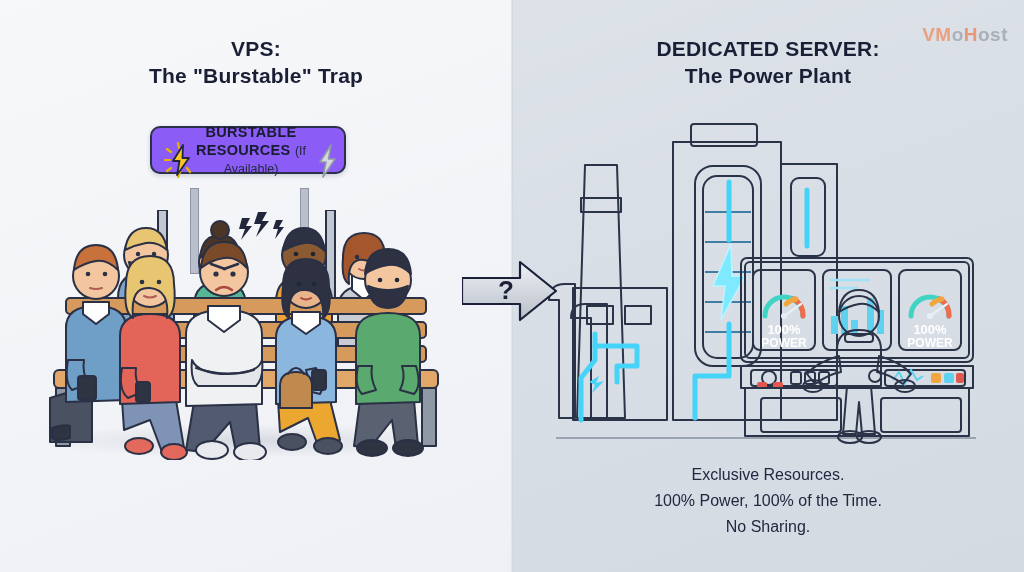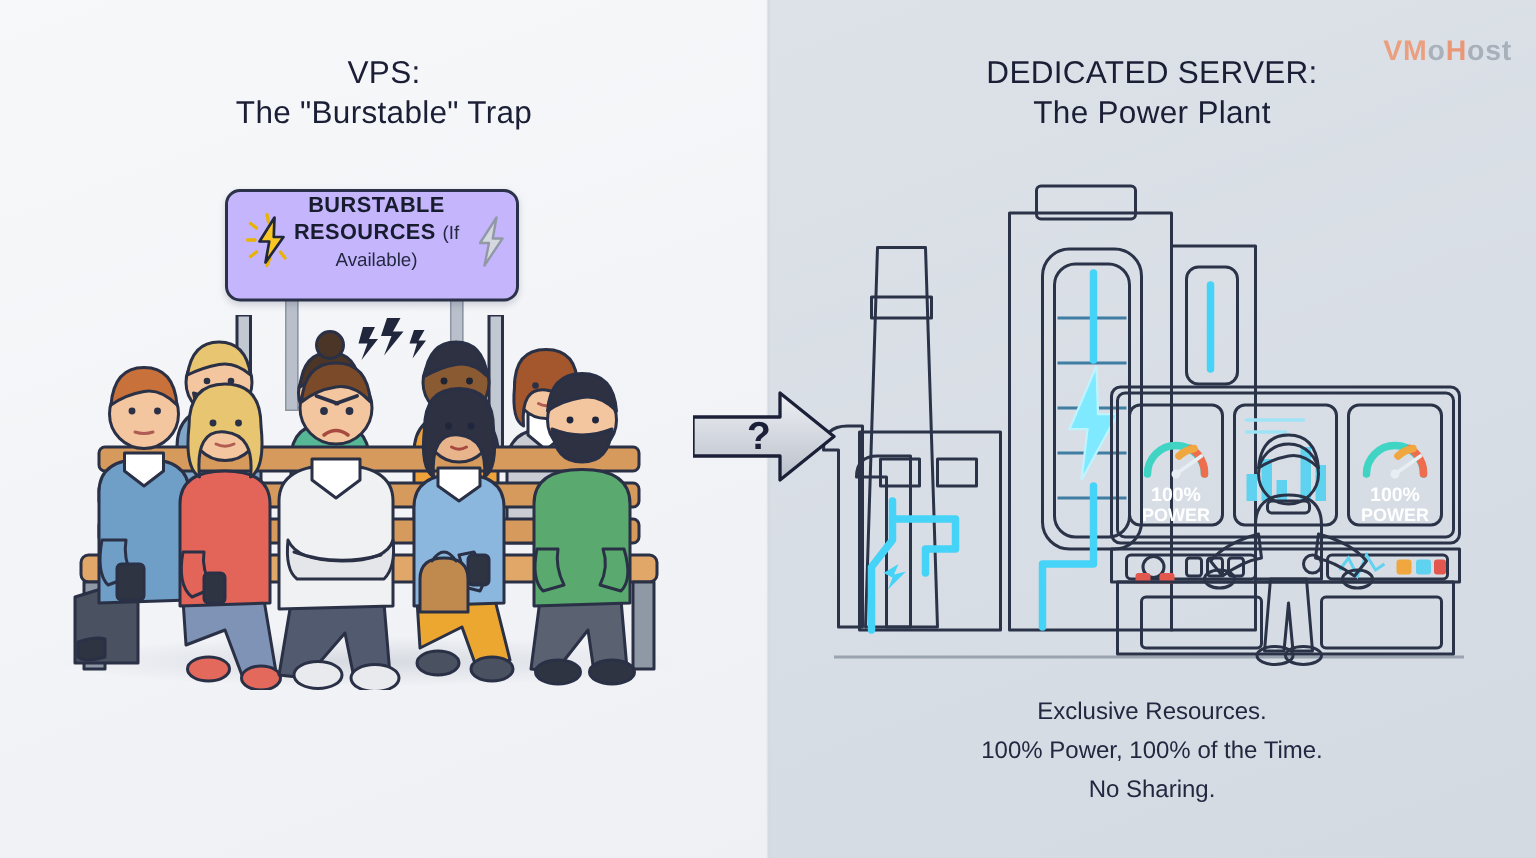--- a/index.html
+++ b/index.html
@@ -16,21 +16,21 @@
   
   .panel { position: absolute; top: 0; height: 572px; }
   #panel-left  { left: 0;   width: 512px; background: linear-gradient(160deg,#f7f8fa 0%, #eef0f4 100%); }
   #panel-right { left: 512px; width: 512px; background: linear-gradient(160deg,#dde2e9 0%, #d4dae2 100%); }
   #divider { position:absolute; left:511px; top:0; width:2px; height:572px;
              background: linear-gradient(to right,#e9ebef,#cdd3db); }
 
   
   .title {
     position: absolute; text-align: center; width: 512px;
-    color: #1b1f35; font-weight: normal; letter-spacing: .2px;
+    color: #1b1f35; font-weight: bold; letter-spacing: .2px;
   }
   .title .l1 { display:block; font-size: 21px; line-height: 26px; }
   .title .l2 { display:block; font-size: 21px; line-height: 27px; }
   #title-left  { left: 0;   top: 36px; }
   #title-right { left: 512px; top: 36px; }
 
   
   #logo { position:absolute; right: 16px; top: 24px; font-size: 19px;
           font-weight: bold; letter-spacing: .5px; opacity:.75;}
   #logo .o1 { color:#f08a5d; }
@@ -39,24 +39,24 @@
   #logo .g2 { color:#98a0ab; }
 
   
   .caption { position:absolute; width:512px; text-align:center;
              color:#232840; font-size:16px; line-height:26px; font-weight:500; }
   #caption-left  { left:0;   top:466px; }
   #caption-right { left:512px; top:462px; }
 
   
   #sign-left {
-    position:absolute; left:150px; top:126px; width:196px; height:75px;
-    background:#c4b5fd; border:2.5px solid #2b3148; border-radius:10px;
+    position:absolute; left:150px; top:126px; width:196px; height:48px;
+    background:#8b5cf6; border:2.5px solid #2b3148; border-radius:10px;
     box-shadow: 0 2px 5px rgba(30,40,70,.18);
-    display:flex; align-items:flex-start; z-index:6;
+    display:flex; align-items:center; z-index:6;
   }
   #sign-left .txt { flex:1; text-align:center; padding-left:22px; padding-right:16px;}
   #sign-left .t1 { font-size:14.5px; font-weight:bold; color:#171c2e; line-height:16px; letter-spacing:.3px;}
   #sign-left .t2 { font-size:12.5px; color:#232840; line-height:16px; margin-top:1px;}
   .bolt-y { position:absolute; left:12px; top:13px; }
   .bolt-g { position:absolute; right:6px; top:14px; }
 
   .sign-post { position:absolute; background:#b9c0cb; border:1.5px solid #8d95a3; }
   #post-a { left:190px; top:188px; width:9px; height:86px; z-index:2;}
   #post-b { left:300px; top:188px; width:9px; height:86px; z-index:2;}

